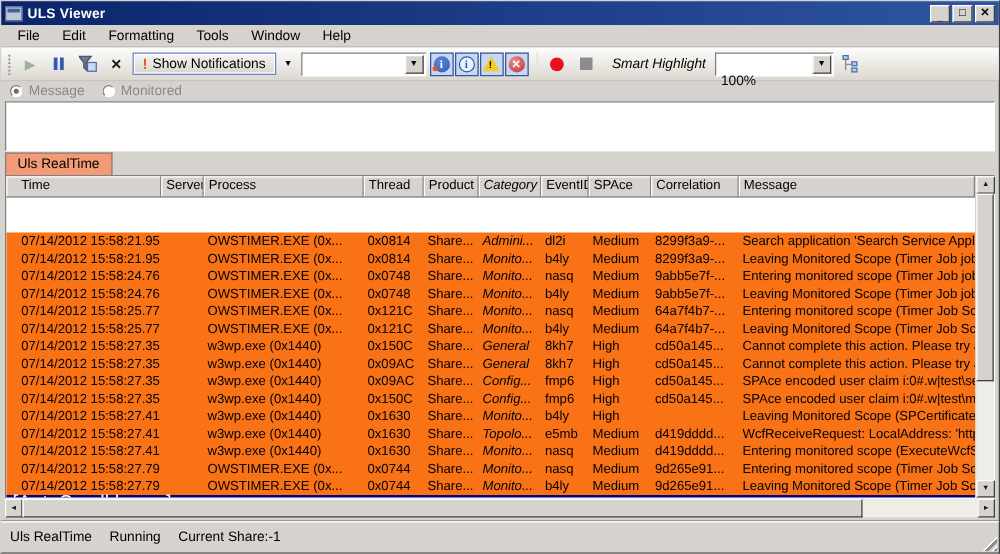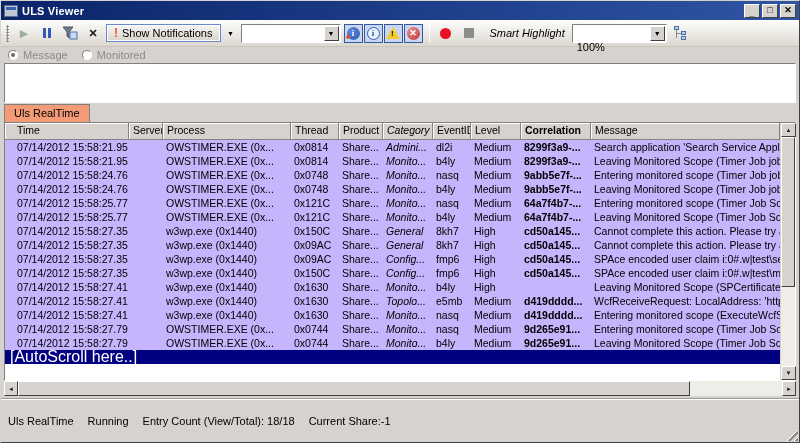--- a/index.html
+++ b/index.html
@@ -88,25 +88,25 @@
   .tab { height:18px; padding:2px 9px 0 9px; background:var(--tab,#F29B76);
          border:1px solid #808080; border-bottom:none; font-size:11px; }
 
   
   .table-wrap { flex:0 0 259px; height:259px; margin:0 3px; display:flex;
                 border:1px solid; border-color:#808080 #fff #fff #808080; background:#fff; }
   .grid { flex:1; display:flex; flex-direction:column; overflow:hidden; }
   .grid-header { height:17px; flex:0 0 17px; display:flex; background:#D6D3CE; }
   .hcell { background:#D6D3CE; border-right:1px solid #848484; border-bottom:1px solid #848484;
            box-shadow:inset 1px 1px 0 #fff; padding:1px 4px; white-space:nowrap; overflow:hidden; font-size:10.5px; }
-  .grid-body { flex:1; background:#c4b5fd; display:flex; flex-direction:column; }
+  .grid-body { flex:1; background:#f97316; display:flex; flex-direction:column;margin-top:28px; }
   .grid-row { display:flex; height:14px; flex:0 0 14px; }
   .cell { padding:0 3px; font-size:10.5px; line-height:14px; white-space:nowrap; overflow:hidden; }
   .c1 { width:124px; padding-left:12px; } .c2 { width:34px; } .c3 { width:128px; } .c4 { width:48px; }
-  .c5 { width:44px; } .c6 { width:50px;font-style:italic; } .c7 { width:38px; } .c8 { width:50px; } .c9 { width:70px;font-weight:bold; }
+  .c5 { width:44px; } .c6 { width:50px;font-style:italic; } .c7 { width:38px; } .c8 { width:50px; } .c9 { width:70px; }
   .c10 { flex:1; }
   .autoscroll { height:14px; flex:0 0 14px; background:var(--autoscroll,#000080); color:#fff;
                 font-size:16px; line-height:14px; padding-left:5px; }
 
   
   .vscroll { width:15px; flex:0 0 15px; background:#EFEDE7; display:flex; flex-direction:column; border-left:1px solid #D6D3CE; }
   .sbtn { width:15px; height:14px; flex:0 0 14px; background:#D6D3CE; border:1px solid; border-color:#fff #404040 #404040 #fff;
           display:flex; align-items:center; justify-content:center; font-size:6px; color:#1a1a1a; }
   .vthumb { height:150px; background:#D6D3CE; border:1px solid; border-color:#fff #404040 #404040 #fff; }
   .vtrack { flex:1; }
@@ -137,20 +137,28 @@
         </div>
       <div class="tbtn">
           <span>□</span>
         </div>
       <div class="tbtn">
           <span>✕</span>
         </div>
     </div>
   </div>
 
+  <div class="menubar">
+    <span class="menu-item">File</span>
+    <span class="menu-item">Edit</span>
+    <span class="menu-item">Formatting</span>
+    <span class="menu-item">Tools</span>
+    <span class="menu-item">Window</span>
+    <span class="menu-item">Help</span>
+  </div>
 
   <div class="toolbar">
     <div class="grip"></div>
     <div class="tool-btn">
         <span class="i-play">▶</span>
       </div>
     <div class="tool-btn">
         <span class="i-pause">
           <i></i>
           <i></i>
@@ -235,21 +243,21 @@
   <div class="table-wrap">
     <div class="grid">
       <div class="grid-header">
         <div class="hcell c1">Time</div>
         <div class="hcell c2">Server</div>
         <div class="hcell c3">Process</div>
         <div class="hcell c4">Thread</div>
         <div class="hcell c5">Product</div>
         <div class="hcell c6">Category</div>
         <div class="hcell c7">EventID</div>
-        <div class="hcell c8">Level</div>
+        <div class="hcell c8">SPAce</div>
         <div class="hcell c9">Correlation</div>
         <div class="hcell c10">Message</div>
       </div>
       <div class="grid-body">
 
       <div class="grid-row">
             <div class="cell c1">07/14/2012 15:58:21.95</div>
             <div class="cell c2"></div>
             <div class="cell c3">OWSTIMER.EXE (0x...</div>
             <div class="cell c4">0x0814</div>
@@ -453,18 +461,17 @@
     <div class="sbtn">
         <span>►</span>
       </div>
   </div>
 
   <div class="groove"></div>
 
   <div class="statusbar">
     <span>Uls RealTime</span>
     <span>Running</span>
-    <span>Entry Count (View/Total): 18/18</span>
     <span>Current Share:-1</span>
     <div class="size-grip"></div>
   </div>
 
 </div>
 
 </body></html>

